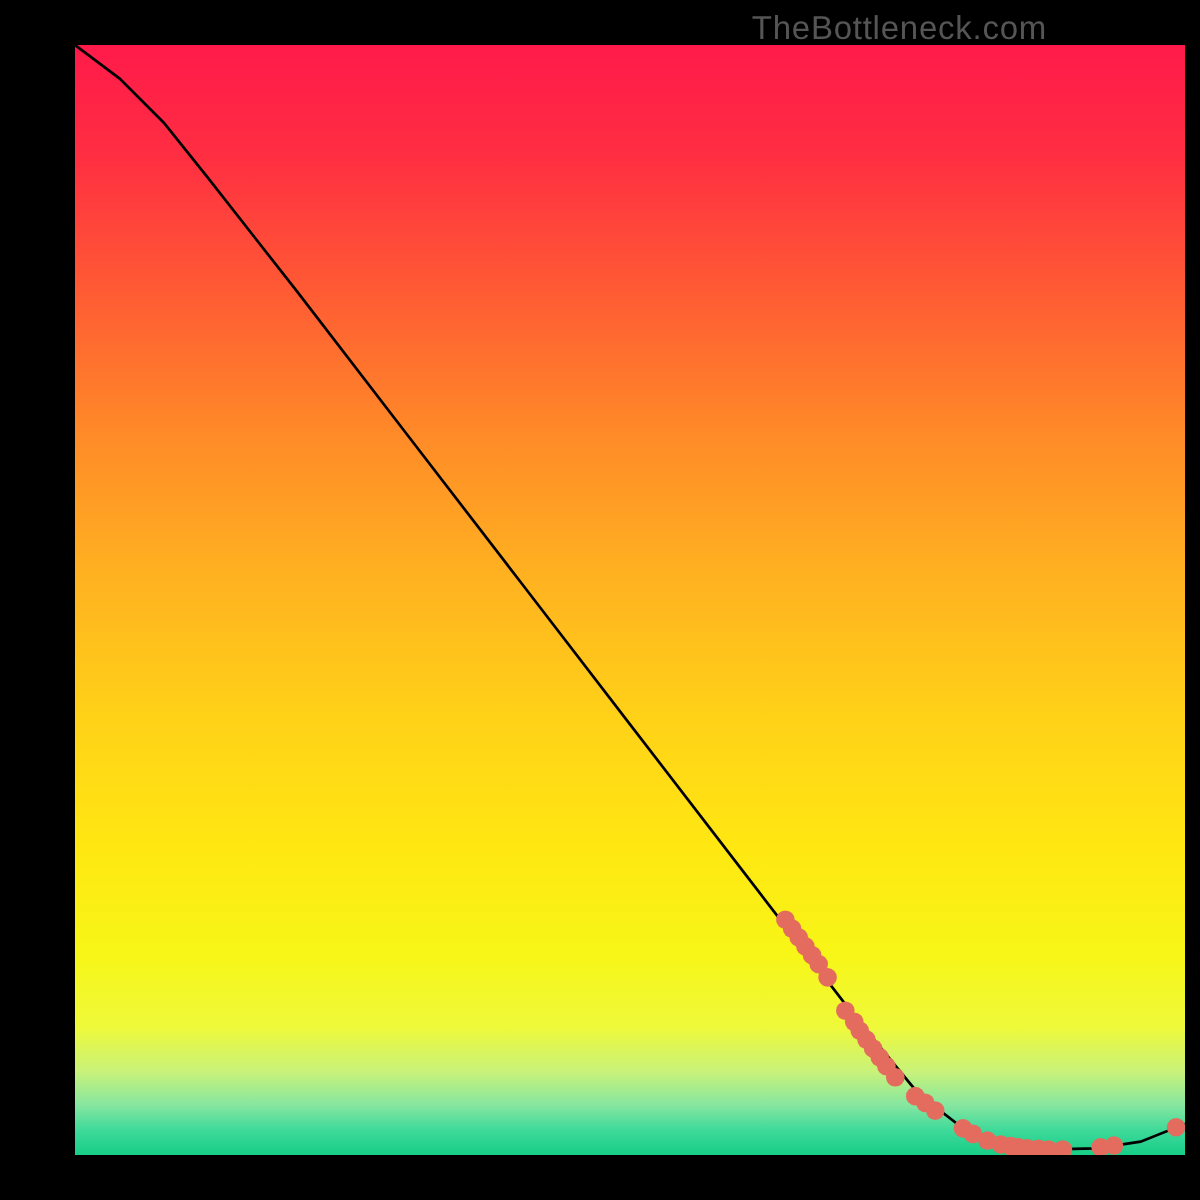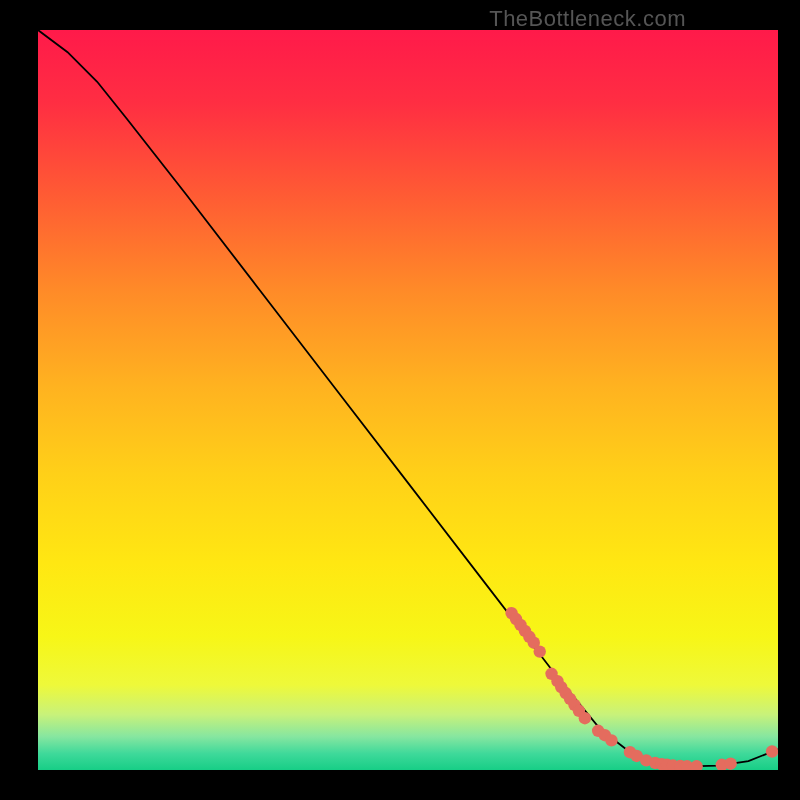--- a/index.html
+++ b/index.html
@@ -9,20 +9,21 @@
     width: 800px;
     height: 800px;
     overflow: hidden;
     font-family: Arial, Helvetica, sans-serif;
   }
   .frame {
     position: relative;
     width: 696px;
     height: 800px;
     background: #000;
+    margin-left: 12px;
   }
   .watermark {
     position: absolute;
     top: 6px;
     right: 10px;
     color: #555;
     font-size: 22px;
     font-weight: 500;
     letter-spacing: 0.5px;
     z-index: 20;

